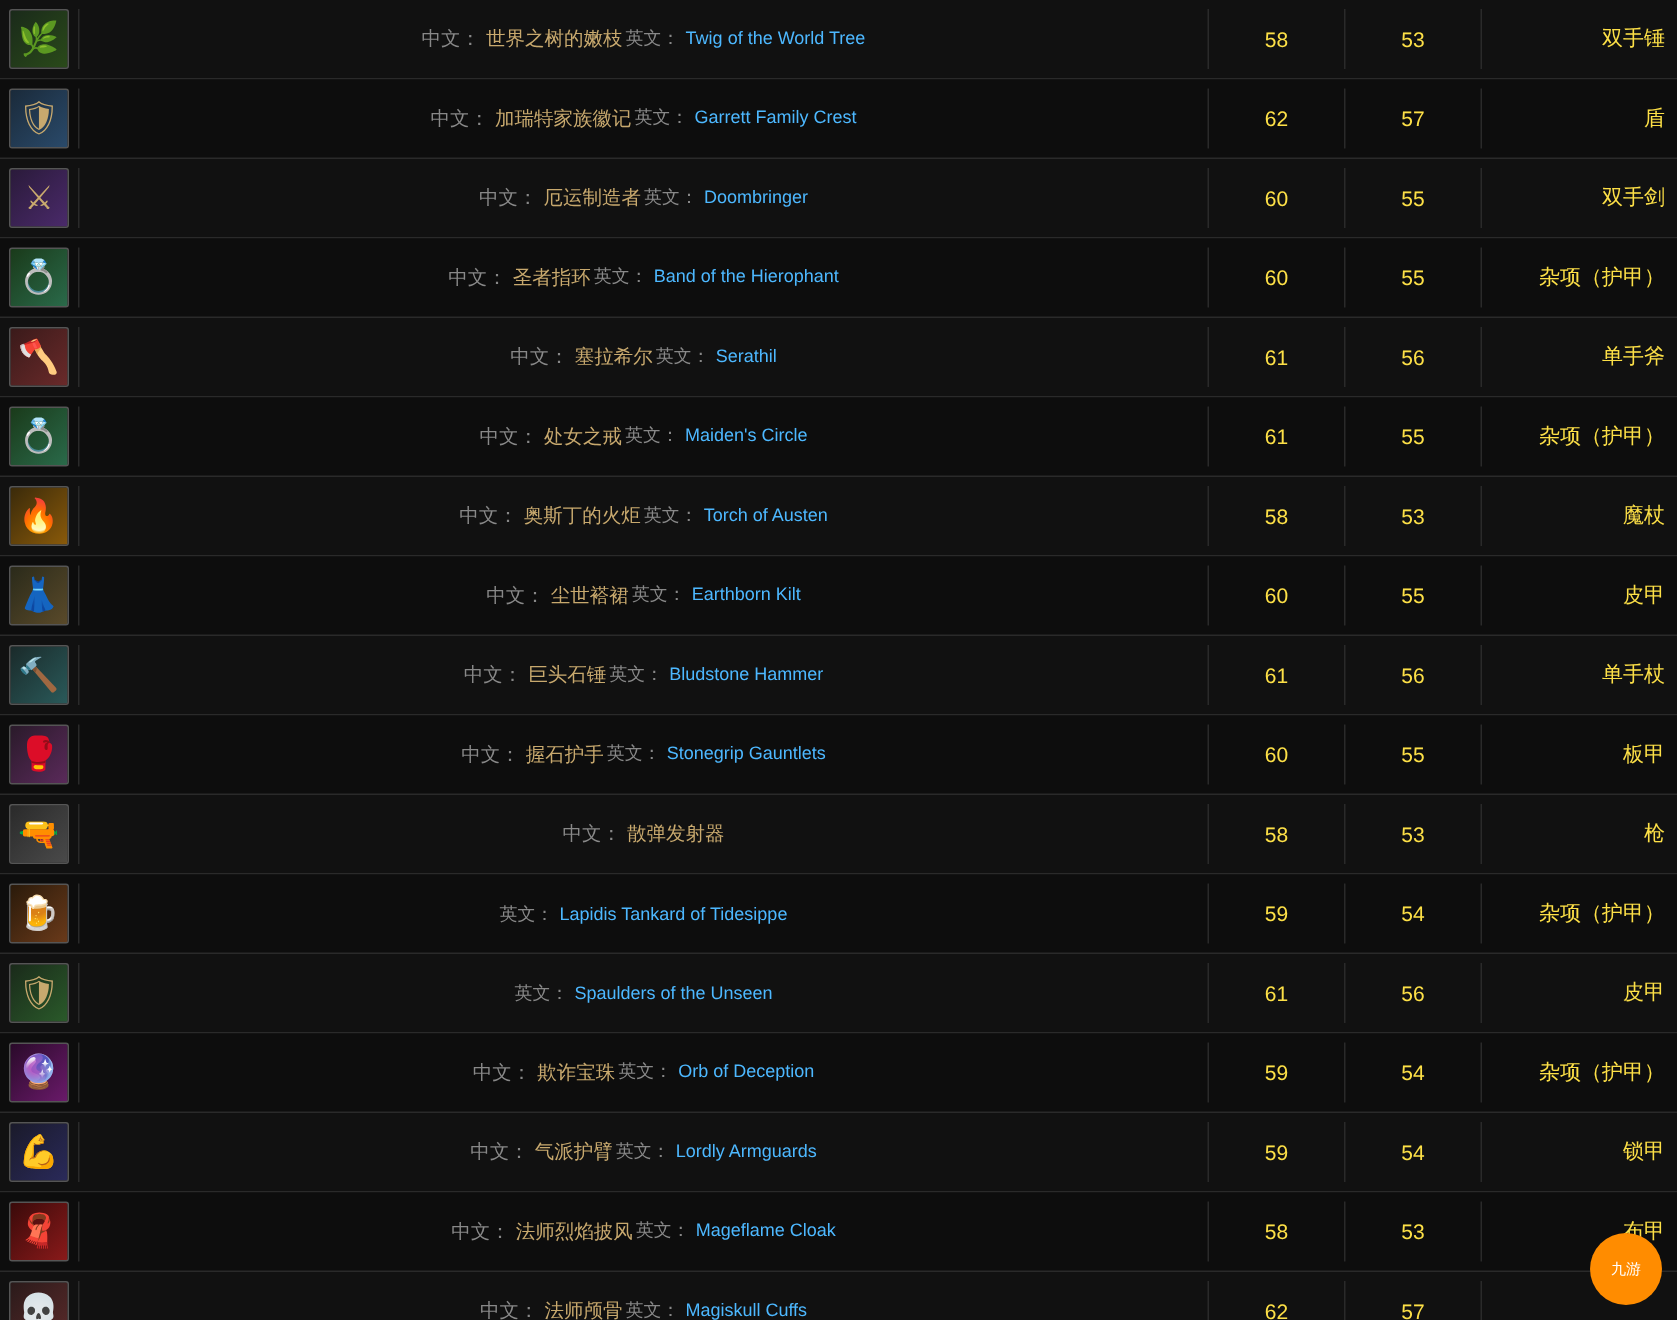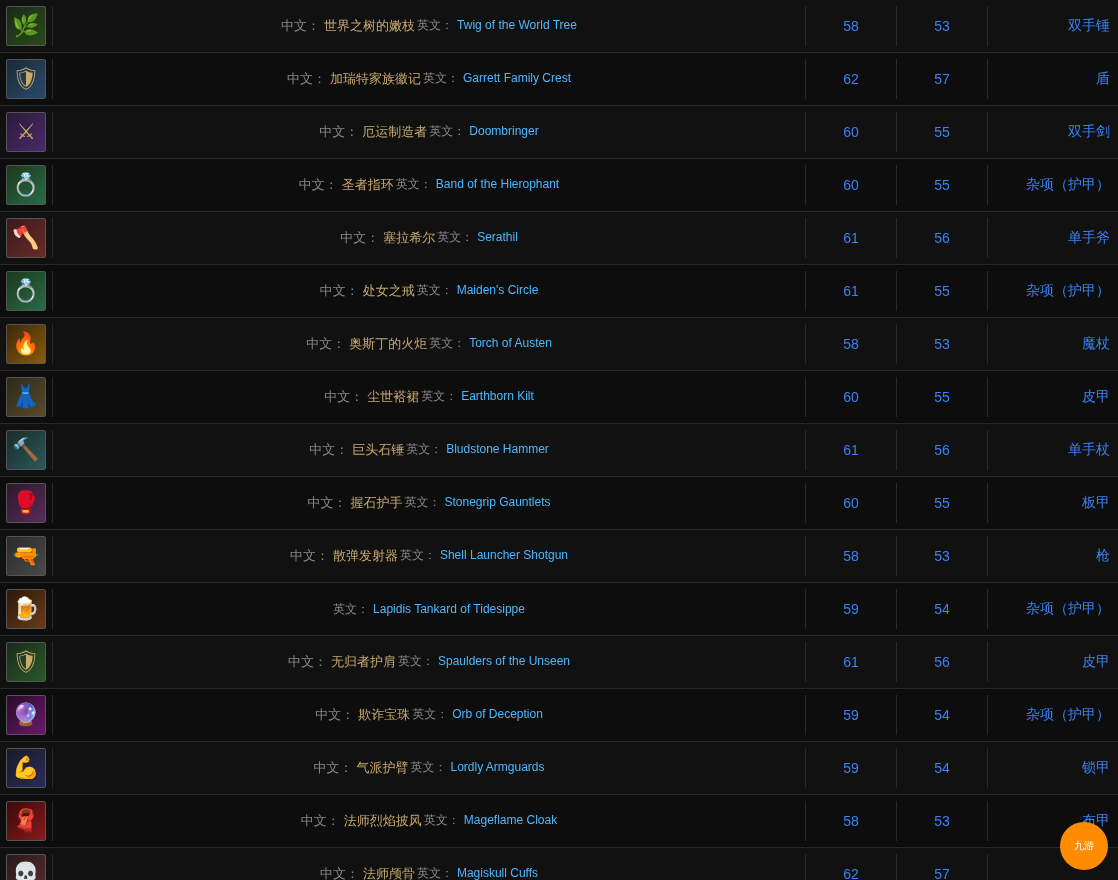--- a/index.html
+++ b/index.html
@@ -71,21 +71,21 @@
     }
     .name-en .label {
       color: #888;
       margin-right: 4px;
     }
     .name-en .value {
       color: #4db8ff;
     }
     .col-level, .col-req, .col-type {
       text-align: center;
-      color: #3b82f6;
+      color: #fde047;
       font-size: 14px;
       padding: 0 8px;
     }
     .col-level { width: 90px; min-width: 90px; }
     .col-req   { width: 90px; min-width: 90px; }
     .col-type  { width: 130px; min-width: 130px; text-align: right; }
     .divider-v {
       width: 1px;
       background: #2a2a2a;
       align-self: stretch;
@@ -353,23 +353,20 @@
     <div class="col-icon">
       <div class="item-icon icon-gun">
         <span style="font-size:22px;">🔫</span>
       </div>
     </div>
     <div class="divider-v"></div>
     <div class="col-name">
       <div class="name-cn">
         <span class="label">中文：</span><span>散弹发射器</span>
       </div>
-      <div class="name-en">
-        <span class="label">英文：</span><span class="value">Shell Launcher Shotgun</span>
-      </div>
     </div>
     <div class="divider-v"></div>
     <div class="col-level">58</div>
     <div class="divider-v"></div>
     <div class="col-req">53</div>
     <div class="divider-v"></div>
     <div class="col-type">枪</div>
   </div>
     <div class="table-row">
     <div class="col-icon">
@@ -391,23 +388,20 @@
     <div class="col-type">杂项（护甲）</div>
   </div>
     <div class="table-row">
     <div class="col-icon">
       <div class="item-icon icon-shoulder">
         <span style="font-size:22px;">🛡</span>
       </div>
     </div>
     <div class="divider-v"></div>
     <div class="col-name">
-      <div class="name-cn">
-        <span class="label">中文：</span><span>无归者护肩</span>
-      </div>
       <div class="name-en">
         <span class="label">英文：</span><span class="value">Spaulders of the Unseen</span>
       </div>
     </div>
     <div class="divider-v"></div>
     <div class="col-level">61</div>
     <div class="divider-v"></div>
     <div class="col-req">56</div>
     <div class="divider-v"></div>
     <div class="col-type">皮甲</div>

